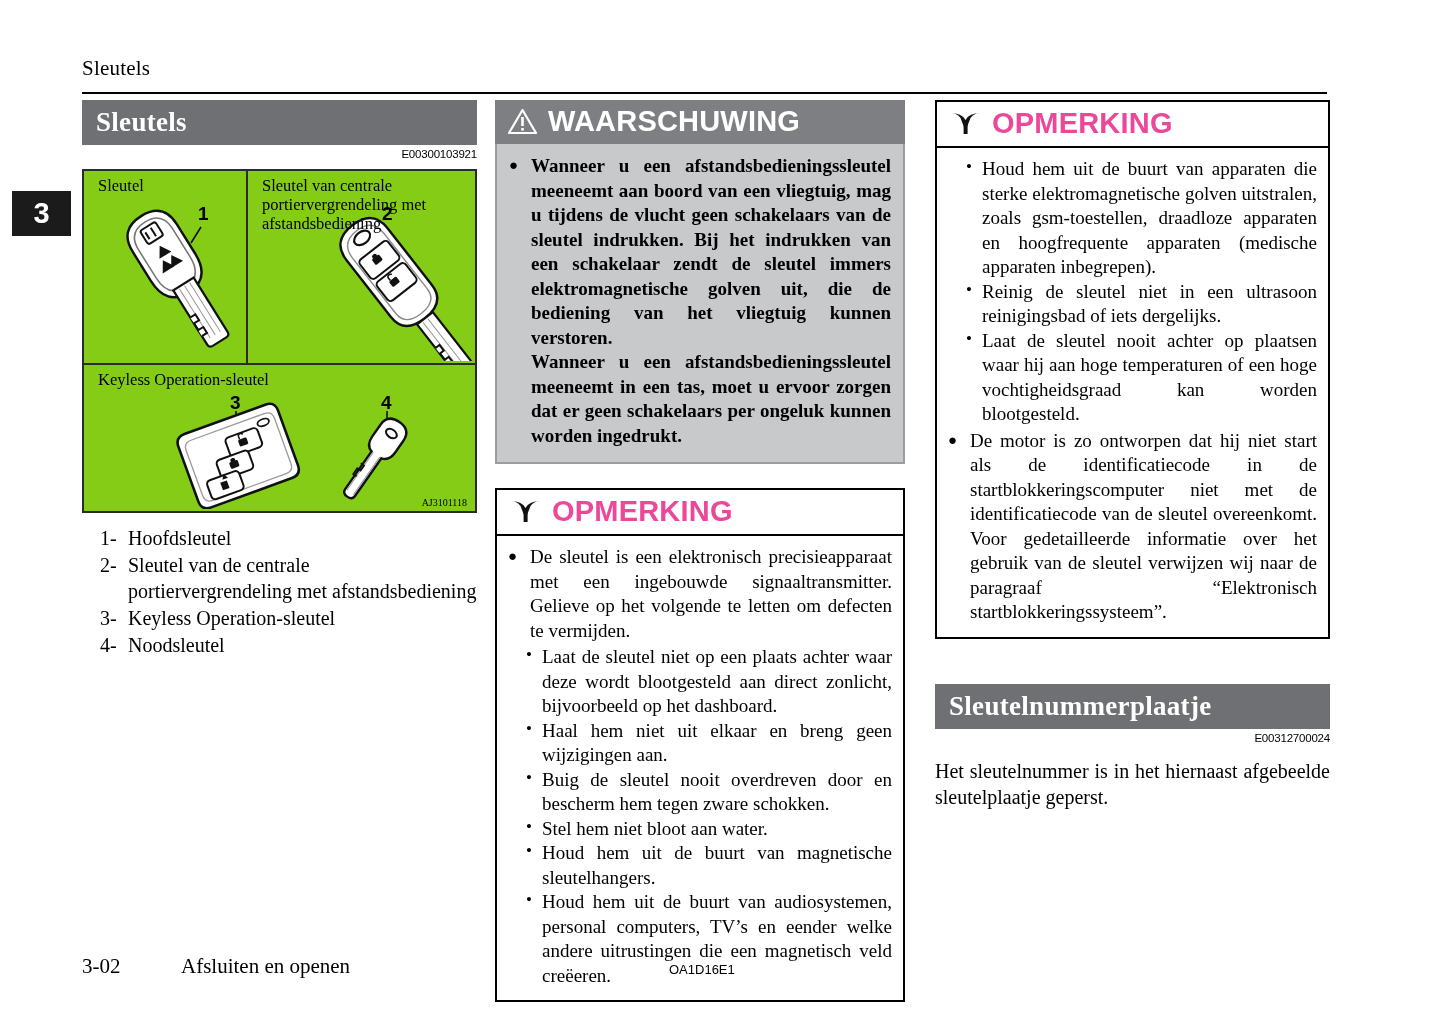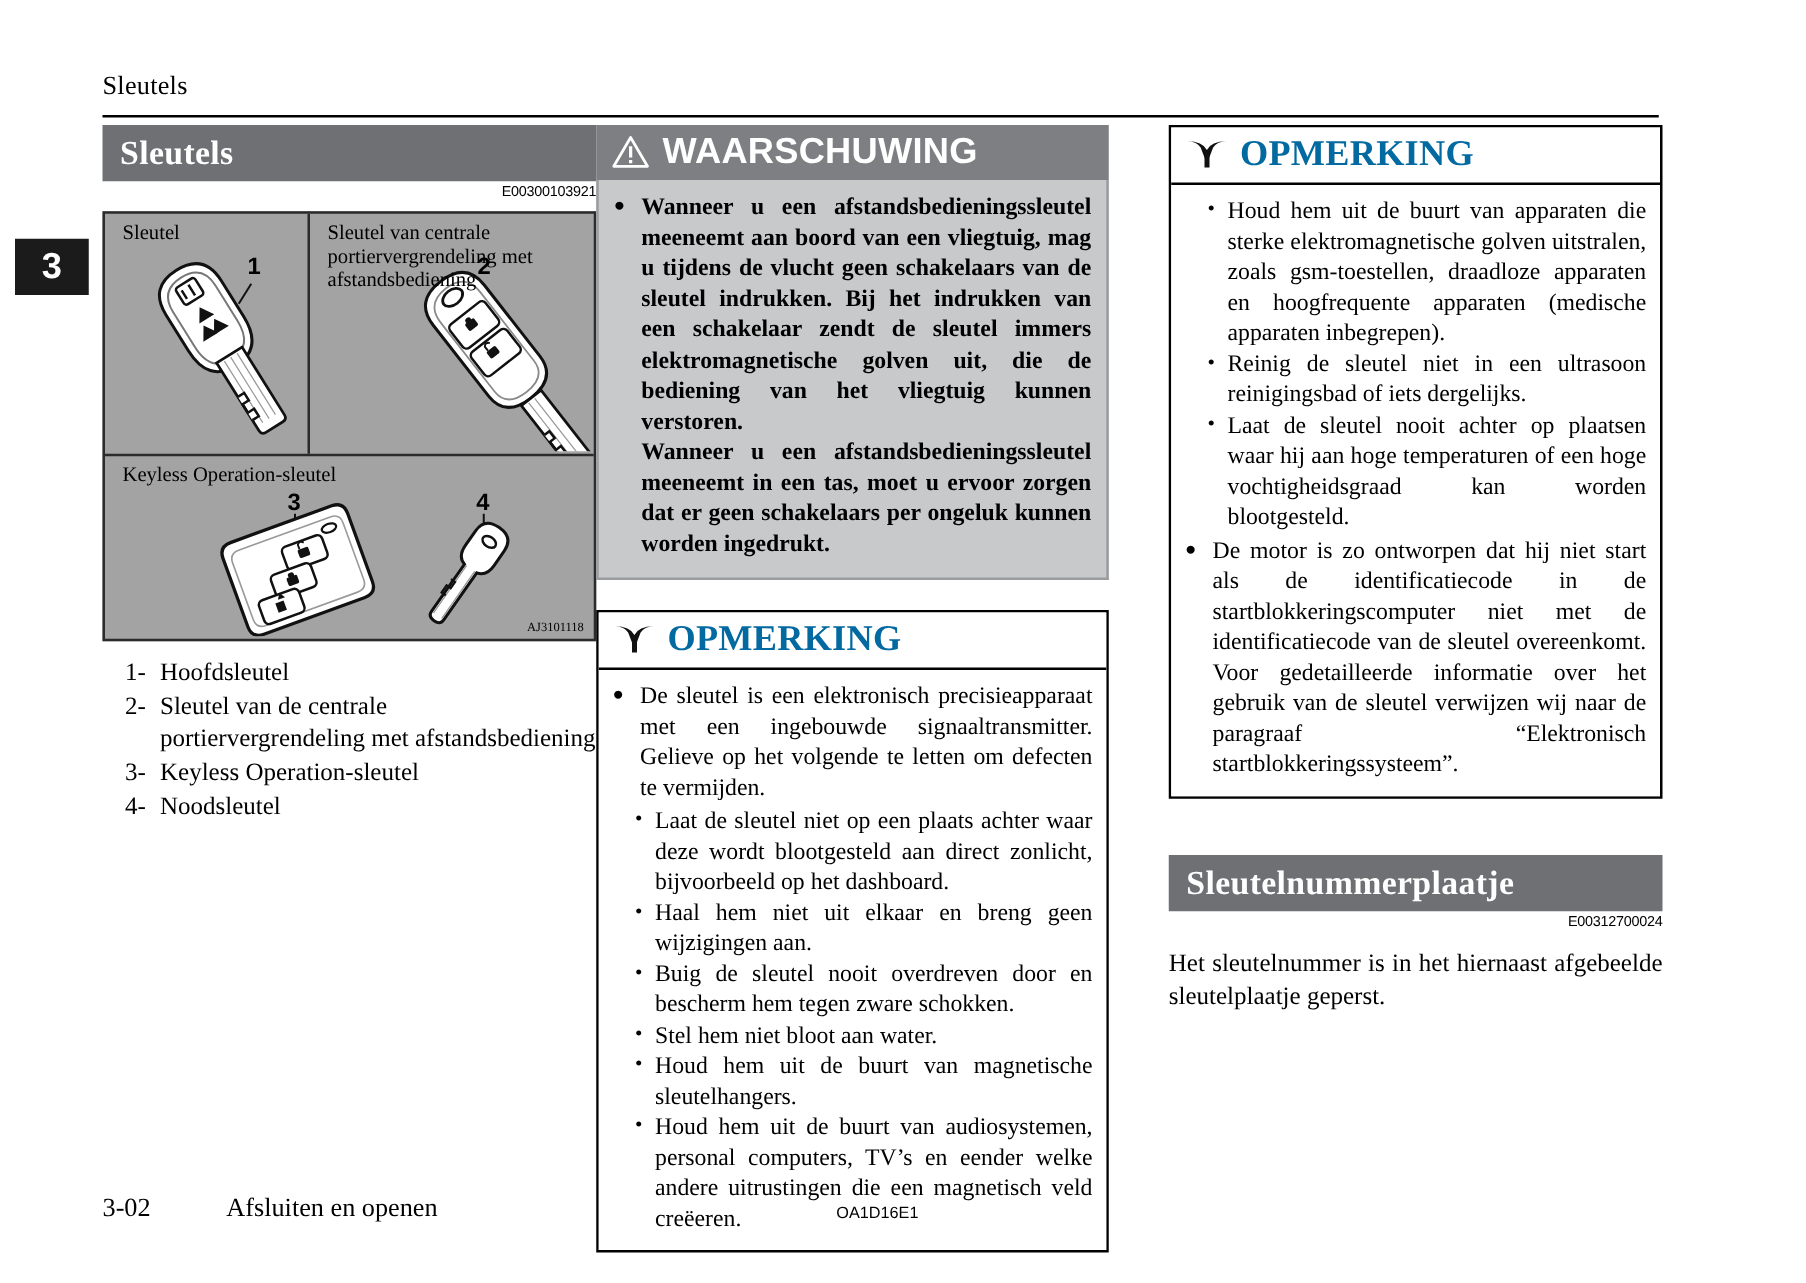--- a/index.html
+++ b/index.html
@@ -46,21 +46,21 @@
     font-weight: bold;
     font-size: 29px;
     display: flex;
     align-items: center;
     justify-content: center;
   }
 
   
   .col { position: absolute; top: 100px; }
   #col-left   { left: 82px;  width: 395px; }
-  #col-mid    { left: 477px; width: 410px; }
+  #col-mid    { left: 495px; width: 410px; }
   #col-right  { left: 935px; width: 395px; }
 
   
   .section-bar {
     background: #6e7074;
     color: #ffffff;
     font-weight: bold;
     font-size: 27px;
     padding: 8px 14px 9px 14px;
     line-height: 1.05;
@@ -70,21 +70,21 @@
     font-family: "Liberation Sans", sans-serif;
     font-size: 11.5px;
     text-align: right;
     margin-top: 3px;
     letter-spacing: -0.2px;
   }
 
   
   .figure-box {
     border: 2px solid #2b2b2b;
-    background: #a3a3a3;
+    background: #84cc16;
     margin-top: 9px;
     position: relative;
   }
   .fig-row { display: flex; position: relative; }
   .fig-row.top { height: 192px; }
   .fig-row.bottom { height: 146px; border-top: 2px solid #2b2b2b; }
   .fig-cell { position: relative; overflow: hidden; }
   .fig-cell.l { width: 162px; border-right: 2px solid #2b2b2b; }
   .fig-cell.r { flex: 1; }
   .fig-cell.full { width: 100%; }
@@ -140,23 +140,22 @@
   .warn .cal-head { background: #7d7f82; color: #ffffff; }
   .warn .cal-body {
     background: #c8c9cb;
     border: 2px solid #9a9c9f;
     border-top: none;
     padding: 10px 12px 14px 12px;
   }
   .note-box { border: 2.5px solid #000; }
   .note-box .cal-head {
     background: #ffffff;
-    color: #0369a1;
+    color: #ec4899;
     border-bottom: 2.5px solid #000;
-    font-family: Liberation Serif, serif;
   }
   .note-box .cal-body { background: #ffffff; padding: 9px 11px 12px 11px; }
 
   
   .disc-item { display: flex; font-size: 19px; line-height: 1.29; }
   .disc-bullet {
     flex: none;
     width: 22px;
     font-size: 15px;
     line-height: 1.55;

